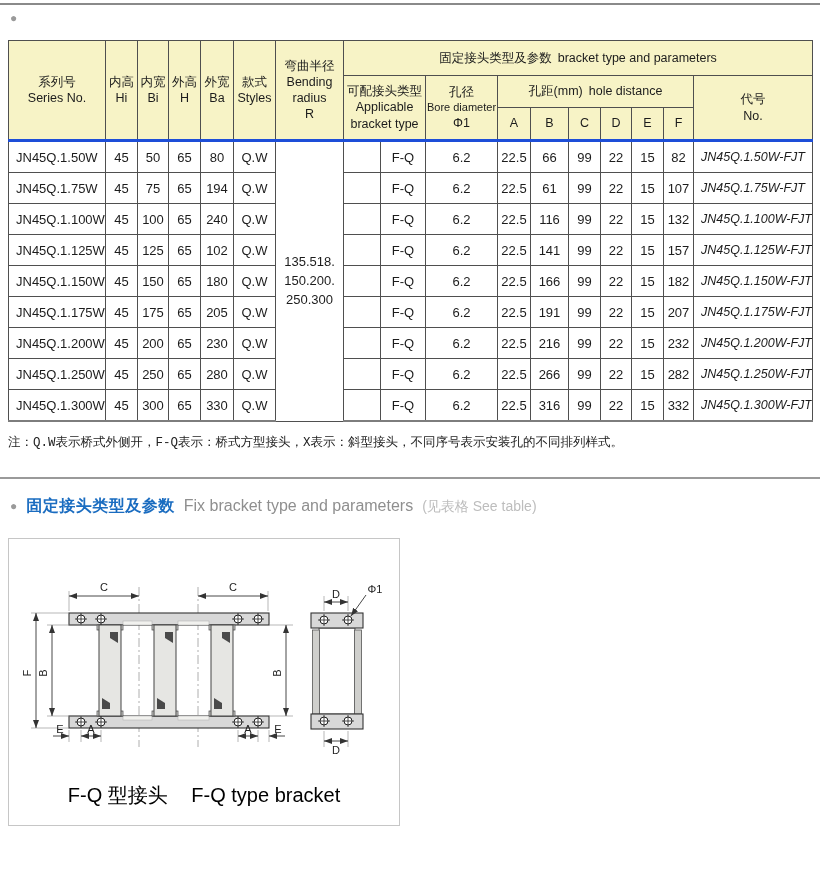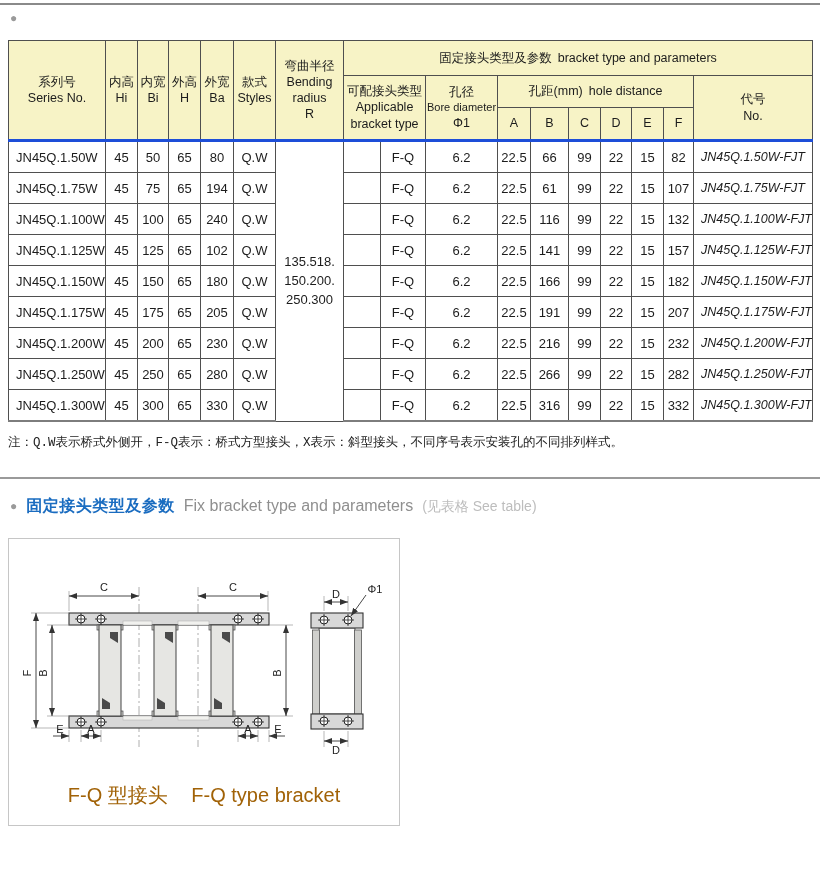--- a/index.html
+++ b/index.html
@@ -28,21 +28,21 @@
   .ta-l{text-align:left !important;padding-left:7px !important;}
   .code-cell{font-size:12.5px !important;font-style:italic;}
   .small{font-size:11px;text-align:center;}
   .radius-cell{font-size:13px;line-height:1.45;}
   .hdr-inline span{padding:0 3px;}
 
   .notes{margin:12px 8px 0 8px;font-size:12.5px;line-height:1.55;color:#222;width:806px;}
   .notes p{margin:0;font-family:Liberation Mono, monospace;}
 
   .diagram-box{position:relative;width:390px;height:286px;border:1px solid #c6c6c6;margin:21px 0 0 8px;background:#fff;}
-  .caption{position:absolute;left:0;right:0;top:243px;text-align:center;font-size:20px;color:#a16207;}
+  .caption{position:absolute;left:0;right:0;top:243px;text-align:center;font-size:20px;color:#000000;}
   .caption span{padding:0 9px;}
   svg text.dim{font-size:11px;fill:#222;font-family:"Liberation Sans","DejaVu Sans",sans-serif;}
 </style>
 </head>
 <body>
 
 <div class="rule-top"></div>
 
 <div class="sec-title">
   <span class="bullet">●</span>

